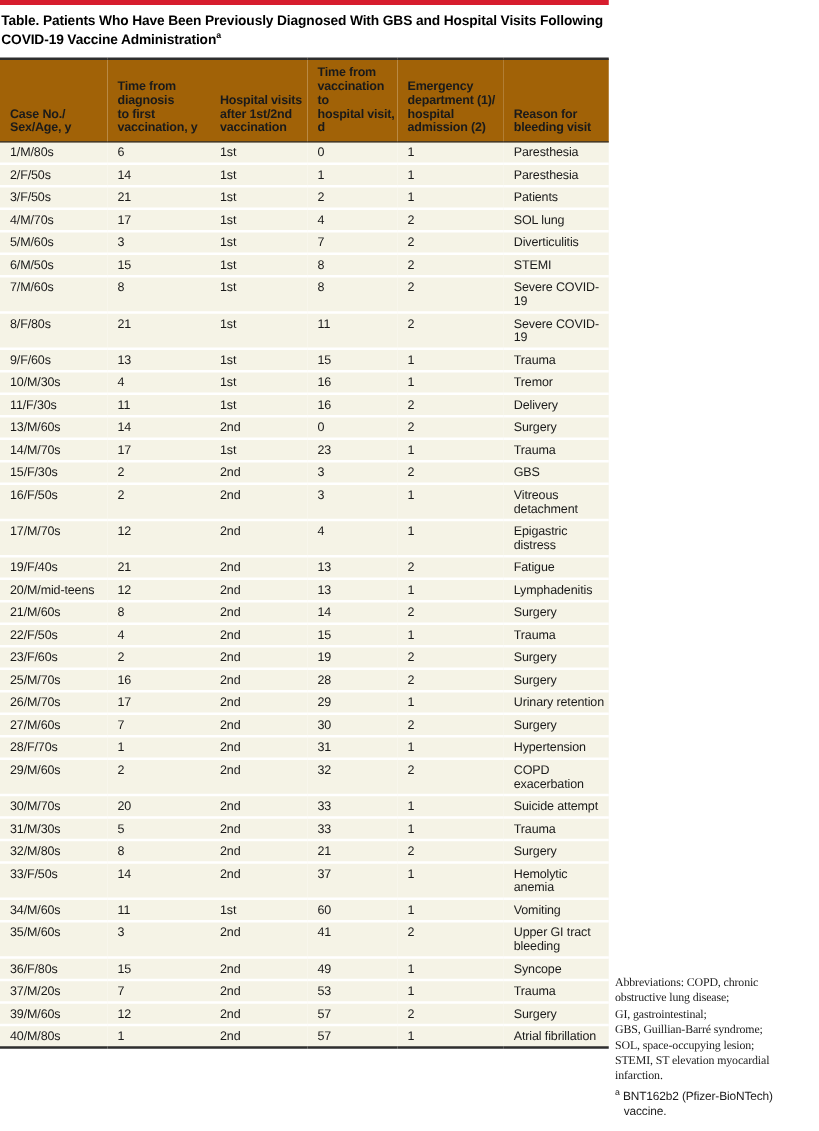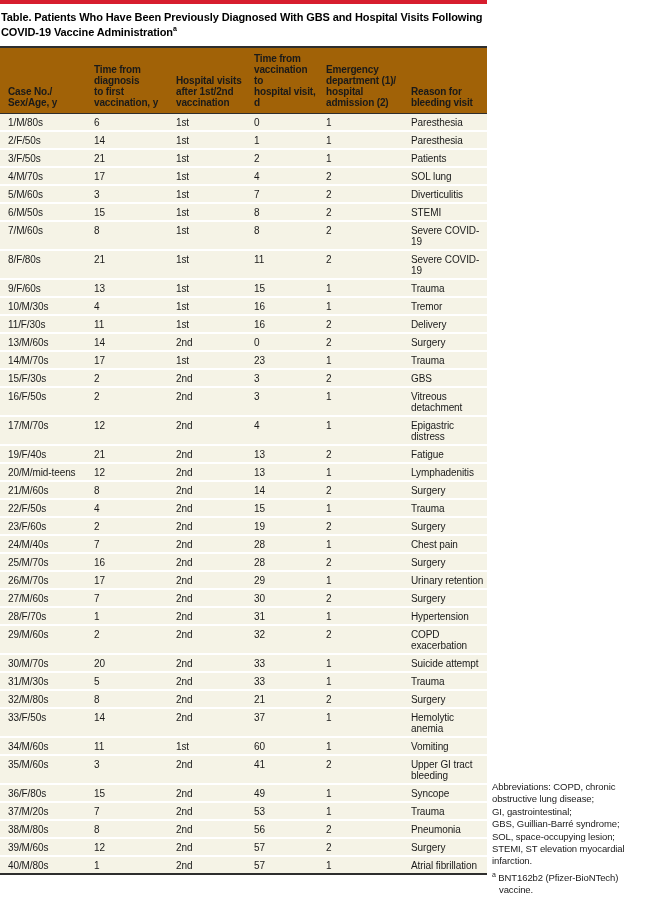--- a/index.html
+++ b/index.html
@@ -41,21 +41,21 @@
     border-bottom: 2px solid #ffffff;
     letter-spacing: -0.1px;
   }
   table.gbs-table tbody tr:last-child td { border-bottom: none; }
 
   .footnotes {
     position: absolute; left: 492px; top: 781px; width: 162px;
     font-size: 9.5px; line-height: 12.4px; color: #1a1a1a;
     letter-spacing: -0.1px;
   }
-  .abbreviations { white-space: pre-line; }
+  .abbreviations { white-space: pre-line; font-family: Liberation Serif, serif; }
   .fnote-a { margin-top: 4px; padding-left: 7px; text-indent: -7px; }
   .fnote-a sup { font-size: 7px; vertical-align: super; line-height: 0; }
   .fnote-a .fnote-text { white-space: pre-line; }
 </style>
 </head>
 <body>
 
 <div class="page">
 
   <div class="table-block">
@@ -257,28 +257,20 @@
           </tr>
           <tr>
             <td>23/F/60s</td>
             <td>2</td>
             <td>2nd</td>
             <td>19</td>
             <td>2</td>
             <td class="reason">Surgery</td>
           </tr>
           <tr>
-            <td>24/M/40s</td>
-            <td>7</td>
-            <td>2nd</td>
-            <td>28</td>
-            <td>1</td>
-            <td class="reason">Chest pain</td>
-          </tr>
-          <tr>
             <td>25/M/70s</td>
             <td>16</td>
             <td>2nd</td>
             <td>28</td>
             <td>2</td>
             <td class="reason">Surgery</td>
           </tr>
           <tr>
             <td>26/M/70s</td>
             <td>17</td>
@@ -367,28 +359,20 @@
             <td>1</td>
             <td class="reason">Syncope</td>
           </tr>
           <tr>
             <td>37/M/20s</td>
             <td>7</td>
             <td>2nd</td>
             <td>53</td>
             <td>1</td>
             <td class="reason">Trauma</td>
-          </tr>
-          <tr>
-            <td>38/M/80s</td>
-            <td>8</td>
-            <td>2nd</td>
-            <td>56</td>
-            <td>2</td>
-            <td class="reason">Pneumonia</td>
           </tr>
           <tr>
             <td>39/M/60s</td>
             <td>12</td>
             <td>2nd</td>
             <td>57</td>
             <td>2</td>
             <td class="reason">Surgery</td>
           </tr>
           <tr>

